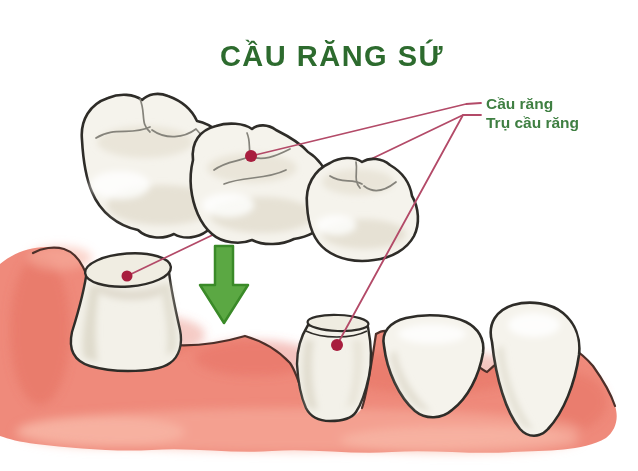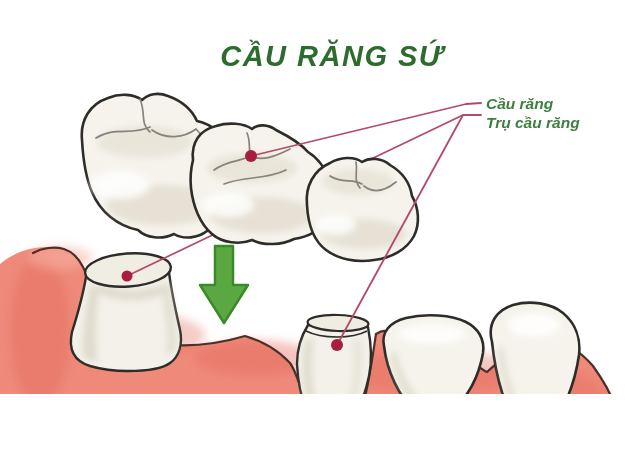--- a/index.html
+++ b/index.html
@@ -1,17 +1,17 @@
 <!DOCTYPE html>
 <html><head>
 <meta charset="utf-8">
 <style>
   html,body{margin:0;padding:0;background:#ffffff;}
-  .stage{position:relative;width:638px;height:394px;background:#ffffff;overflow:hidden;
-         font-family:"Liberation Sans","DejaVu Sans",sans-serif;font-style:italic;}
+  .stage{position:relative;width:638px;height:471px;background:#ffffff;overflow:hidden;
+         font-family:"Liberation Sans","DejaVu Sans",sans-serif;}
   svg{position:absolute;left:0;top:0;}
   .title-text{font-family:"Liberation Sans","DejaVu Sans",sans-serif;font-weight:700;
               font-size:29px;letter-spacing:1.5px;fill:#2d6b2e;}
   .label-text{font-family:"Liberation Sans","DejaVu Sans",sans-serif;font-weight:600;
               font-size:15.5px;fill:#3f7f42;}
   .tooth{fill:#f5f3ec;stroke:#2e2c28;stroke-width:2.6;stroke-linejoin:round;}
   .tooth2{fill:#f3f1e9;stroke:#2e2c28;stroke-width:2.4;stroke-linejoin:round;}
   .fissure{fill:none;stroke:#85837b;stroke-width:1.7;stroke-linecap:round;}
   .leader{fill:none;stroke:#b34a68;stroke-width:1.8;stroke-linecap:round;stroke-linejoin:round;}
   .dot{fill:#a81e3e;}

